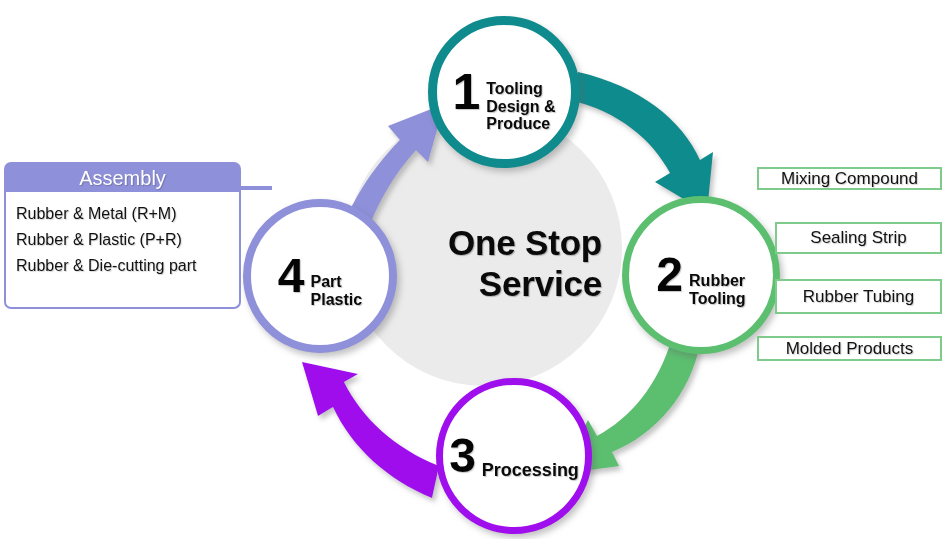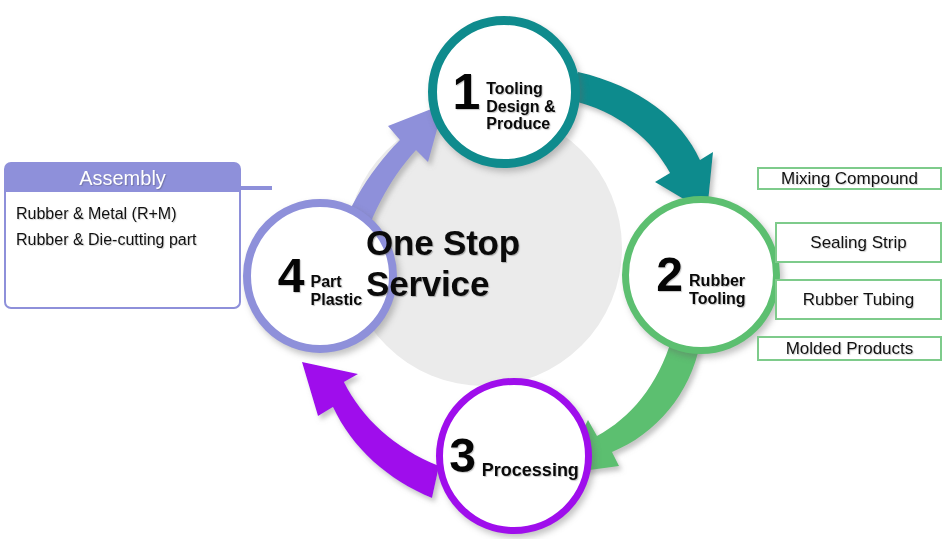--- a/index.html
+++ b/index.html
@@ -11,21 +11,21 @@
   }
   #stage{position:relative;width:947px;height:539px;}
 
   
   .center-disc{
     position:absolute;left:346px;top:110px;width:276px;height:276px;
     border-radius:50%;background:#ebebeb;
   }
   .center-label{
     position:absolute;left:366px;top:222px;width:236px;
-    text-align:left;font-size:35px;font-weight:bold;color:#0a0a0a;
+    text-align:right;font-size:35px;font-weight:bold;color:#0a0a0a;
     line-height:1.18;letter-spacing:-0.2px;
     text-shadow:1px 1px 1px rgba(120,120,120,.55);
   }
 
   
   #arrows{position:absolute;left:0;top:0;width:947px;height:539px;}
 
   
   .node{
     position:absolute;border-radius:50%;background:#ffffff;
@@ -61,22 +61,22 @@
 
   
   .gbox{
     position:absolute;box-sizing:border-box;
     border:2px solid #7ecb8b;background:#ffffff;
     display:flex;align-items:center;justify-content:center;
     font-size:17px;color:#111;
     text-shadow:1px 1px 1px rgba(150,150,150,.45);
   }
   #gbox0{left:757px;top:167px;width:185px;height:23px;}
-  #gbox1{left:775px;top:222px;width:167px;height:41px;}
-  #gbox2{left:775px;top:279px;width:167px;height:41px;}
+  #gbox1{left:775px;top:222px;width:167px;height:32px;}
+  #gbox2{left:775px;top:279px;width:167px;height:35px;}
   #gbox3{left:757px;top:336px;width:185px;height:25px;}
 
   
   #assembly{
     position:absolute;left:4px;top:162px;width:237px;height:147px;
   }
   .asm-head{
     position:absolute;left:0;top:0;width:237px;height:32px;
     background:#8e90da;border-radius:7px 7px 0 0;
     display:flex;align-items:center;justify-content:center;
@@ -171,17 +171,18 @@
   <div class="gbox" id="gbox0">Mixing  Compound</div>
   <div class="gbox" id="gbox1">Sealing Strip</div>
   <div class="gbox" id="gbox2">Rubber Tubing</div>
   <div class="gbox" id="gbox3">Molded Products</div>
 
   <div class="connector"></div>
   <div id="assembly">
     <div class="asm-head">Assembly</div>
     <div class="asm-body">
       <div class="asm-line">Rubber &amp; Metal (R+M)</div>
+      <div class="asm-line">Rubber &amp; Plastic (P+R)</div>
       <div class="asm-line">Rubber &amp; Die-cutting part</div>
     </div>
   </div>
 
 </div>
 
 </body></html>

